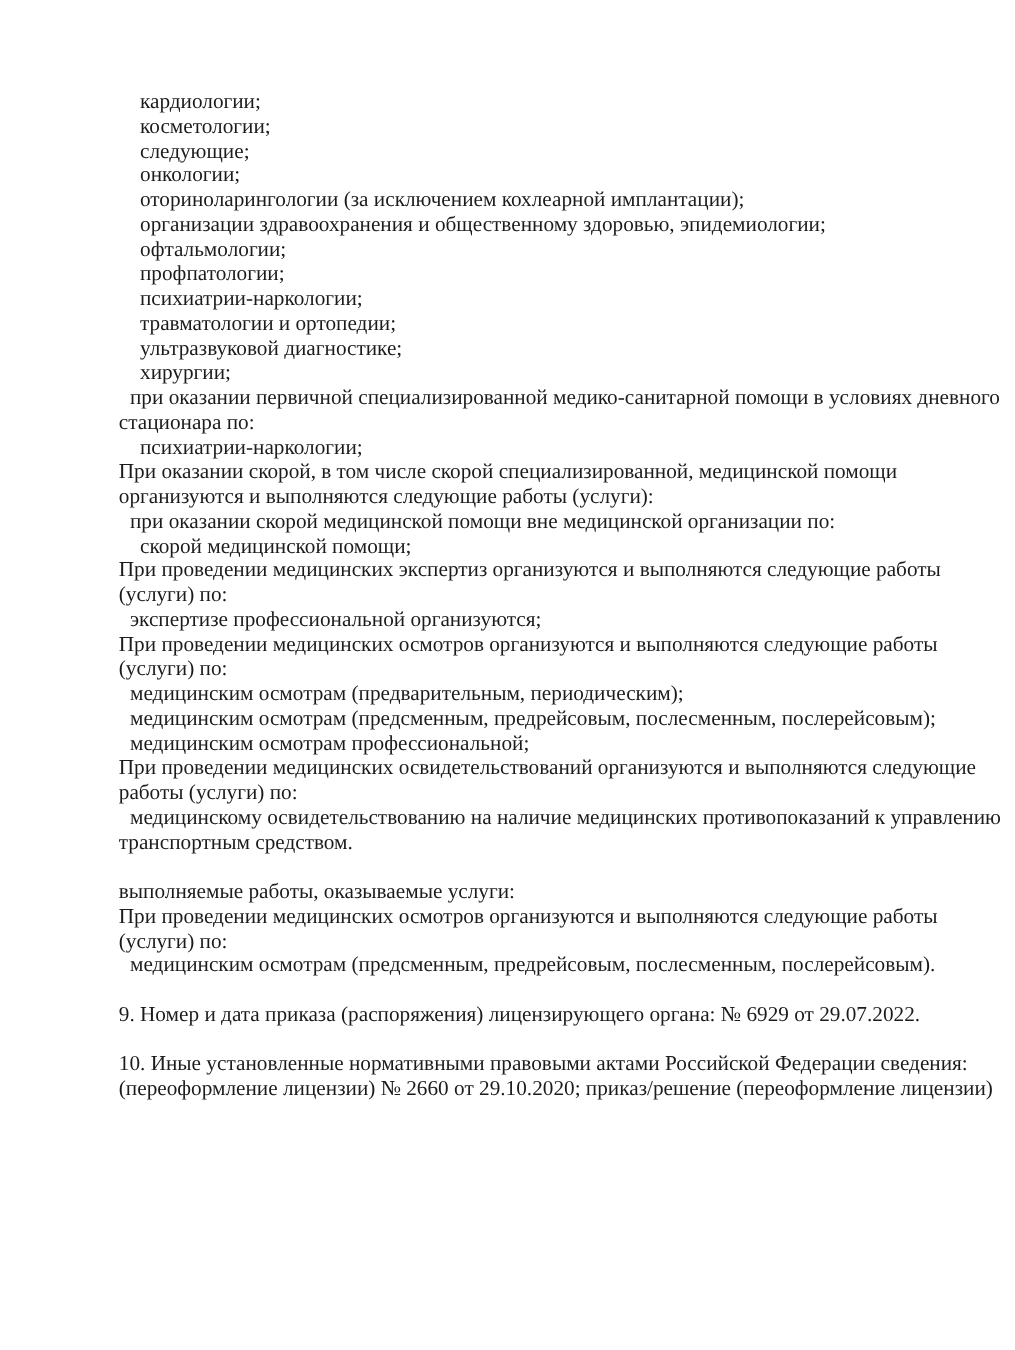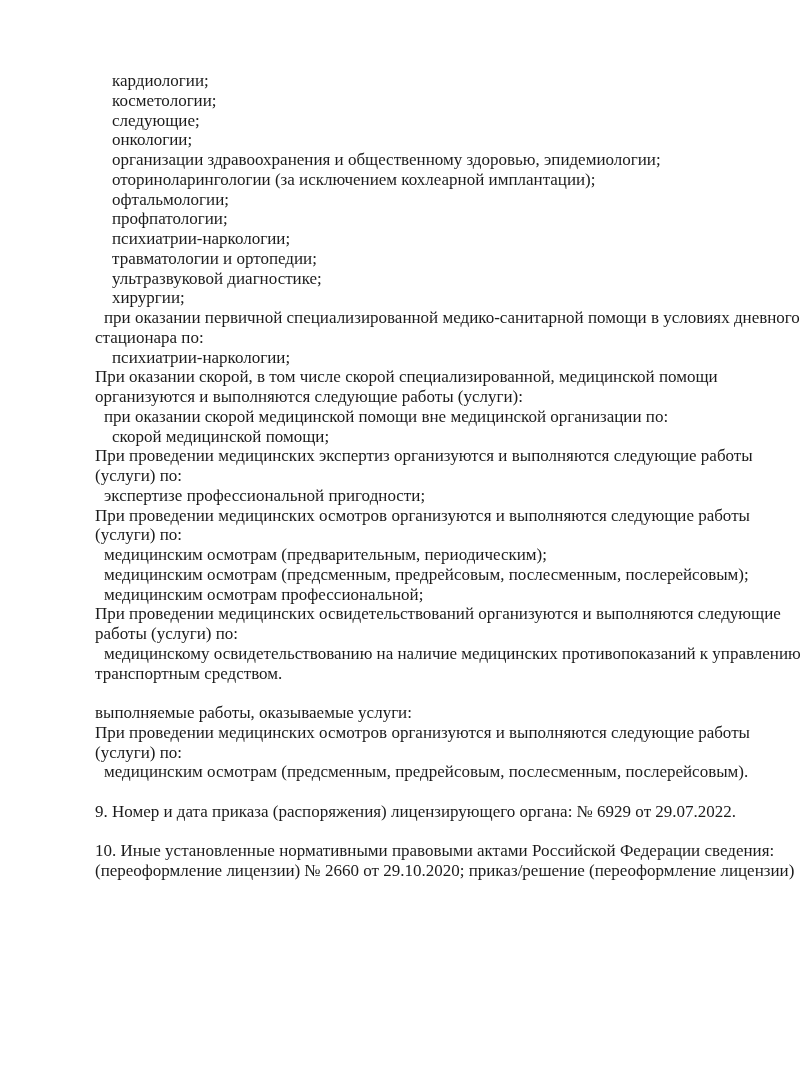--- a/index.html
+++ b/index.html
@@ -35,38 +35,38 @@
 </style>
 </head>
 <body>
 
 <div class="page">
   <div class="doc-text">
       <div class="line ind-2">кардиологии;</div>
       <div class="line ind-2">косметологии;</div>
       <div class="line ind-2">следующие;</div>
       <div class="line ind-2">онкологии;</div>
+      <div class="line ind-2">оториноларингологии (за исключением кохлеарной имплантации);</div>
       <div class="line ind-2">организации здравоохранения и общественному здоровью, эпидемиологии;</div>
-      <div class="line ind-2">оториноларингологии (за исключением кохлеарной имплантации);</div>
       <div class="line ind-2">офтальмологии;</div>
       <div class="line ind-2">профпатологии;</div>
       <div class="line ind-2">психиатрии-наркологии;</div>
       <div class="line ind-2">травматологии и ортопедии;</div>
       <div class="line ind-2">ультразвуковой диагностике;</div>
       <div class="line ind-2">хирургии;</div>
       <div class="line ind-1">при оказании первичной специализированной медико-санитарной помощи в условиях дневного</div>
       <div class="line ind-0">стационара по:</div>
       <div class="line ind-2">психиатрии-наркологии;</div>
       <div class="line ind-0">При оказании скорой, в том числе скорой специализированной, медицинской помощи</div>
       <div class="line ind-0">организуются и выполняются следующие работы (услуги):</div>
       <div class="line ind-1">при оказании скорой медицинской помощи вне медицинской организации по:</div>
       <div class="line ind-2">скорой медицинской помощи;</div>
       <div class="line ind-0">При проведении медицинских экспертиз организуются и выполняются следующие работы</div>
       <div class="line ind-0">(услуги) по:</div>
-      <div class="line ind-1">экспертизе профессиональной пригодности;</div>
+      <div class="line ind-1">экспертизе профессиональной организуются;</div>
       <div class="line ind-0">При проведении медицинских осмотров организуются и выполняются следующие работы</div>
       <div class="line ind-0">(услуги) по:</div>
       <div class="line ind-1">медицинским осмотрам (предварительным, периодическим);</div>
       <div class="line ind-1">медицинским осмотрам (предсменным, предрейсовым, послесменным, послерейсовым);</div>
       <div class="line ind-1">медицинским осмотрам профессиональной;</div>
       <div class="line ind-0">При проведении медицинских освидетельствований организуются и выполняются следующие</div>
       <div class="line ind-0">работы (услуги) по:</div>
       <div class="line ind-1">медицинскому освидетельствованию на наличие медицинских противопоказаний к управлению</div>
       <div class="line ind-0">транспортным средством.</div>
       <div class="line ind-0 blank"></div>

